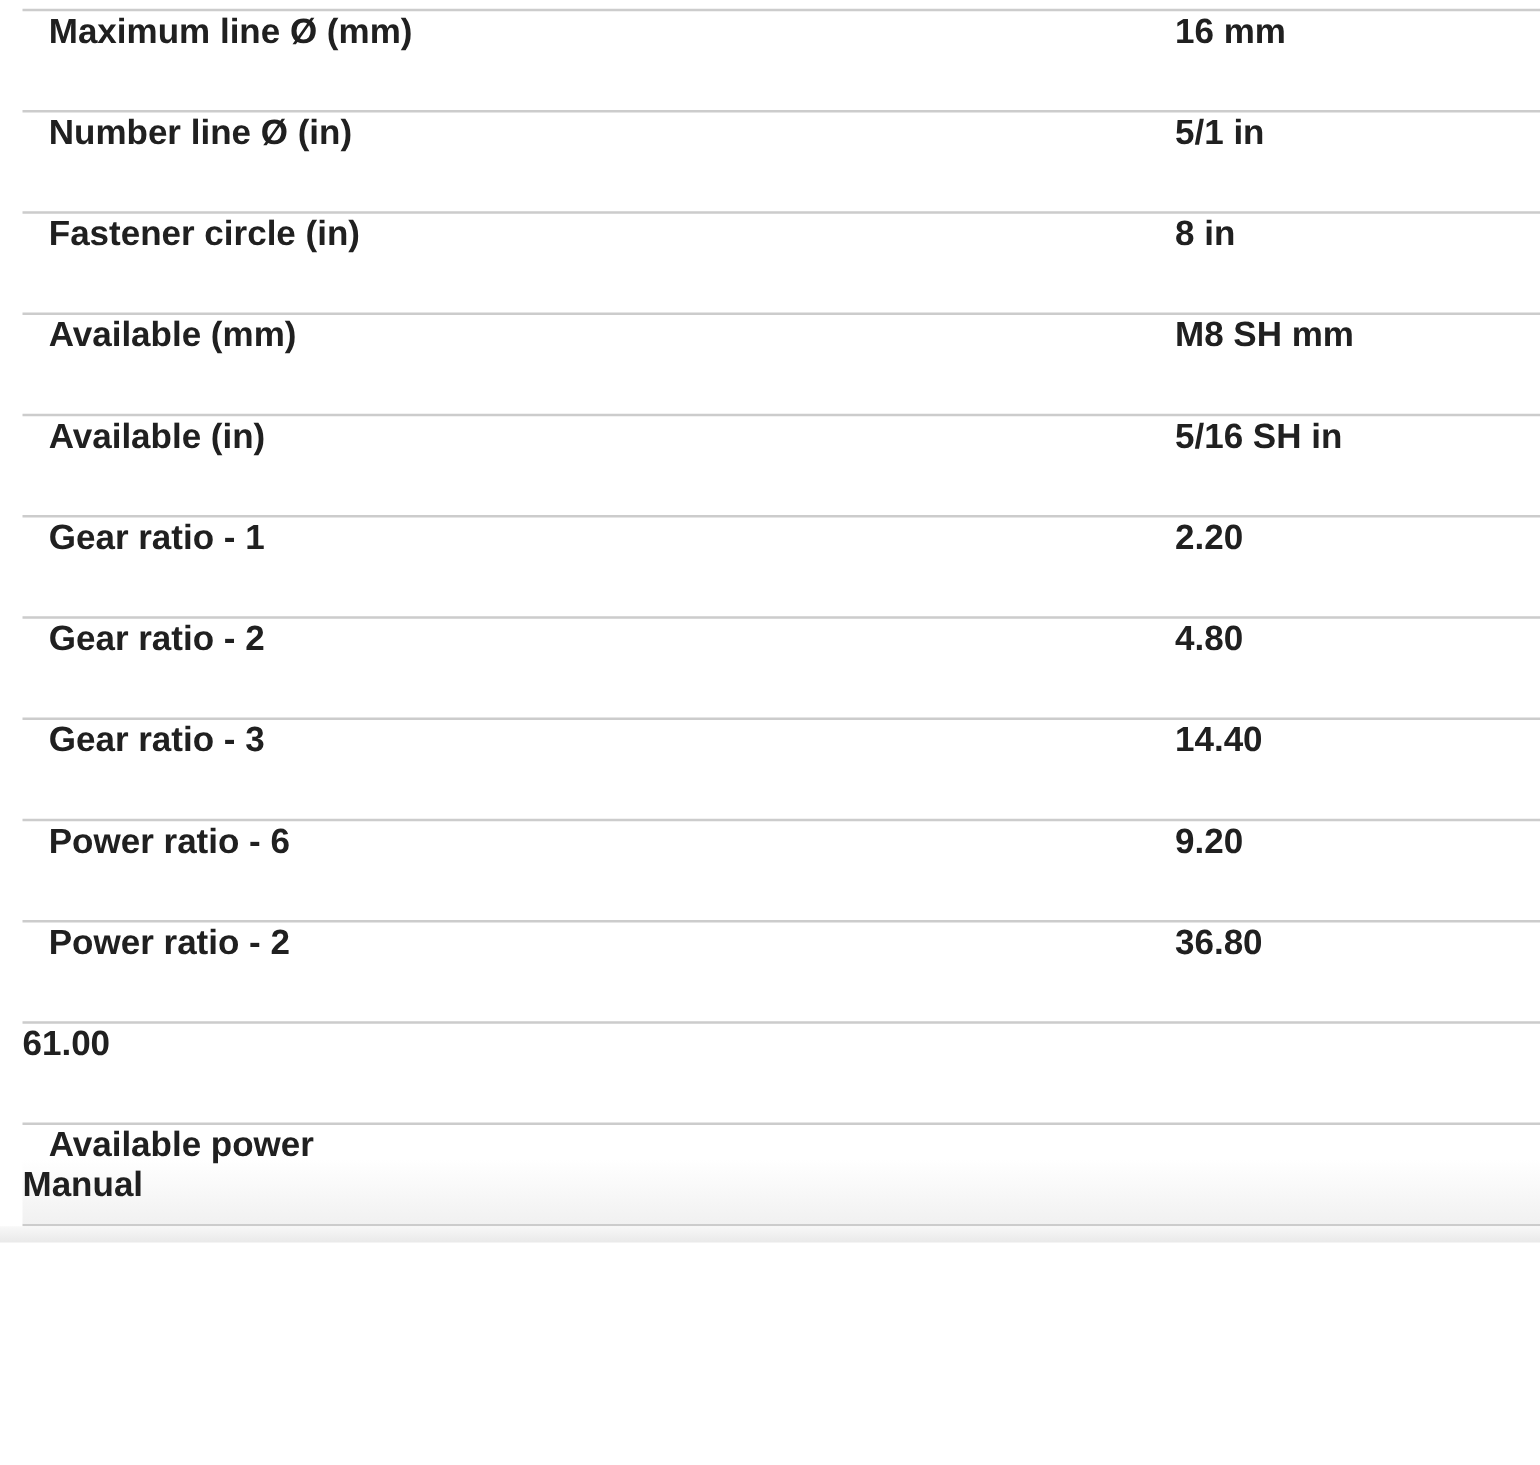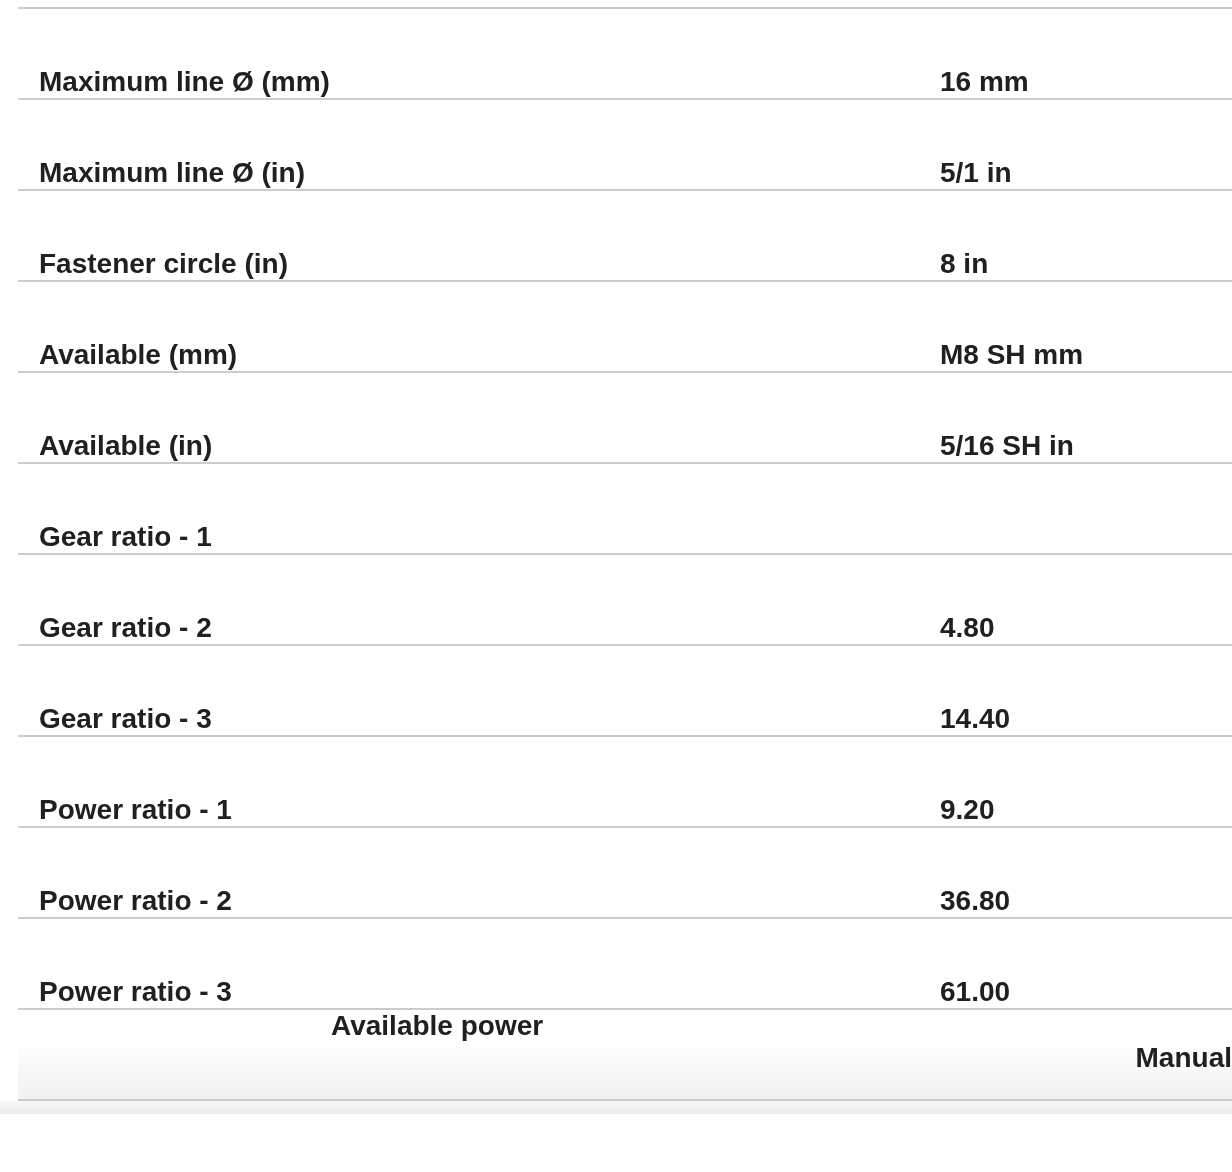--- a/index.html
+++ b/index.html
@@ -12,22 +12,22 @@
     width: 1232px;
     height: 1172px;
     overflow: hidden;
   }
   .spec-table {
     margin: 7px 0 0 18px;
     border-bottom: 2px solid var(--divider, #cccccc);
   }
   .row {
     display: flex;
-    align-items: flex-end;
-    height: 91px;
+    align-items: flex-start;
+    height: 81px;
     box-sizing: border-box;
     border-top: 2px solid var(--divider, #cccccc);
     background: #ffffff;
   }
   .row:last-child {
     background: linear-gradient(to bottom, #ffffff 35%, #f1f1f1 100%);
     flex-direction: column;
   }
   .cell {
     font-weight: bold;
@@ -51,56 +51,56 @@
 </style>
 </head>
 <body>
 
 <div class="spec-table">
   <div class="row">
     <div class="cell label">Maximum line Ø (mm)</div>
     <div class="cell value">16 mm</div>
   </div>
   <div class="row">
-    <div class="cell label">Maximum line Ø (in)</div>
+    <div class="cell label">Number line Ø (in)</div>
     <div class="cell value">5/1 in</div>
   </div>
   <div class="row">
     <div class="cell label">Fastener circle (in)</div>
     <div class="cell value">8 in</div>
   </div>
   <div class="row">
     <div class="cell label">Available (mm)</div>
     <div class="cell value">M8 SH mm</div>
   </div>
   <div class="row">
     <div class="cell label">Available (in)</div>
     <div class="cell value">5/16 SH in</div>
   </div>
   <div class="row">
     <div class="cell label">Gear ratio - 1</div>
+    <div class="cell value">2.20</div>
   </div>
   <div class="row">
     <div class="cell label">Gear ratio - 2</div>
     <div class="cell value">4.80</div>
   </div>
   <div class="row">
     <div class="cell label">Gear ratio - 3</div>
     <div class="cell value">14.40</div>
   </div>
   <div class="row">
-    <div class="cell label">Power ratio - 1</div>
+    <div class="cell label">Power ratio - 6</div>
     <div class="cell value">9.20</div>
   </div>
   <div class="row">
     <div class="cell label">Power ratio - 2</div>
     <div class="cell value">36.80</div>
   </div>
   <div class="row">
-    <div class="cell label">Power ratio - 3</div>
     <div class="cell value">61.00</div>
   </div>
   <div class="row">
     <div class="cell label">Available power</div>
     <div class="cell value">Manual</div>
   </div>
 </div>
 <div class="below-strip"></div>
 
 </body></html>

